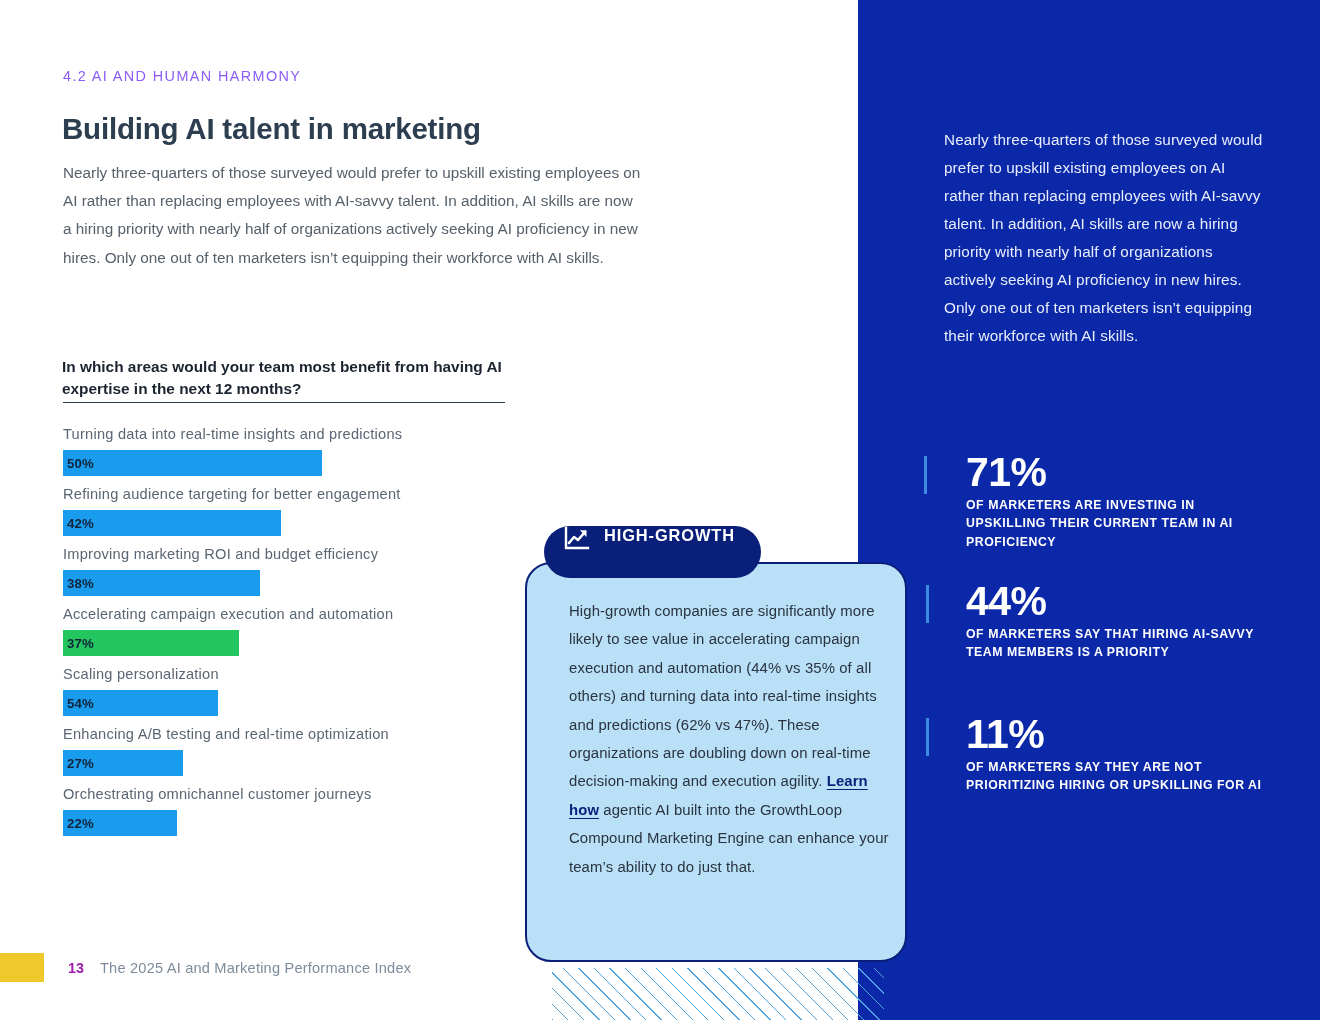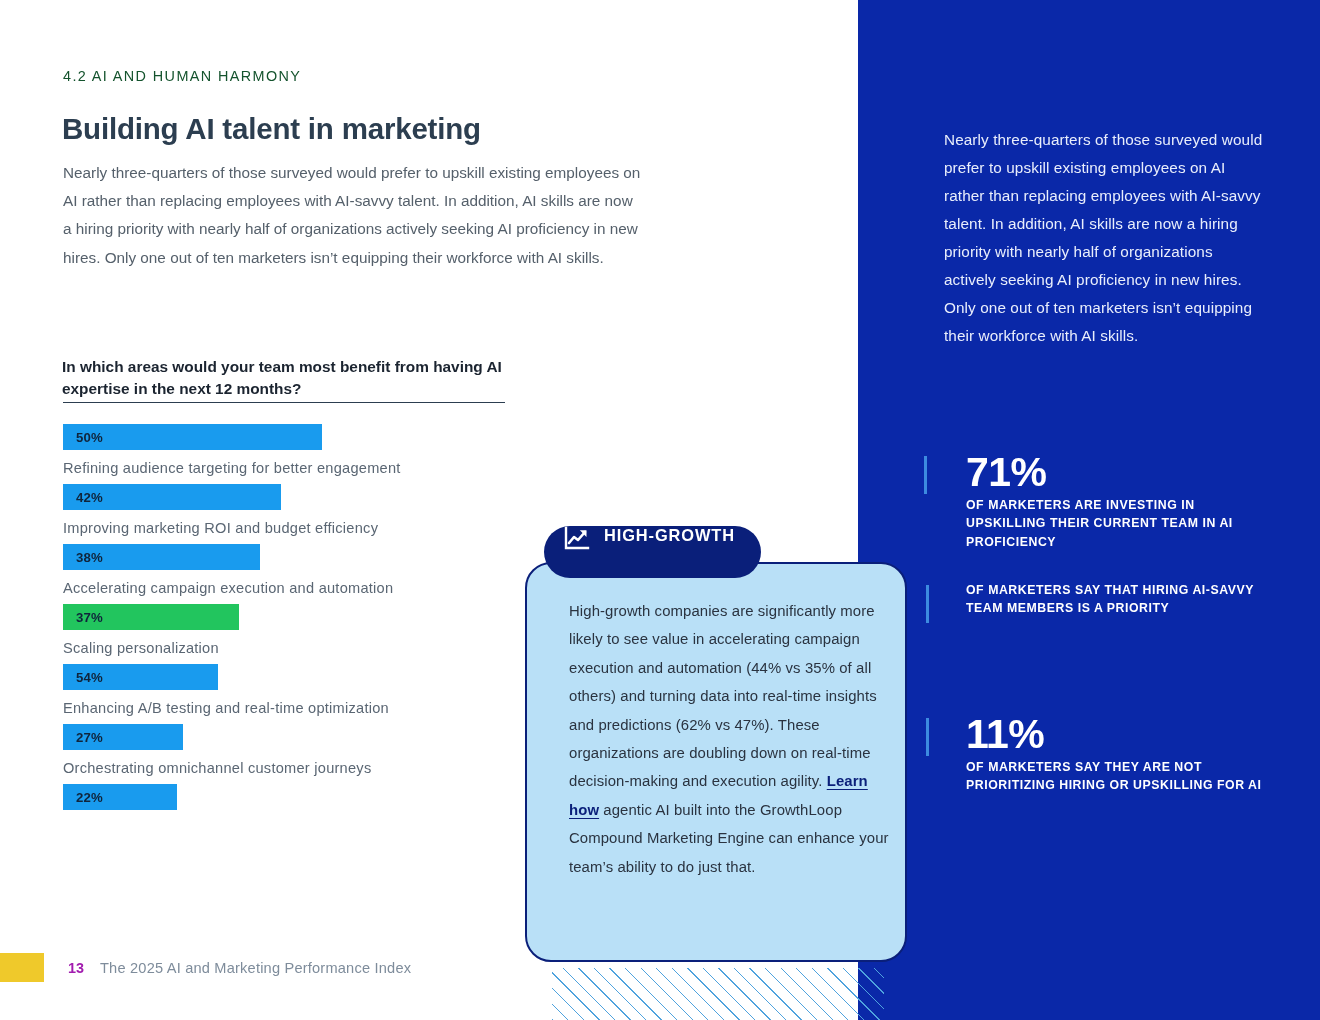--- a/index.html
+++ b/index.html
@@ -73,21 +73,21 @@
   #stat-2 { top: 712px; }
   #stat-1 .accent, #stat-2 .accent { left: -40px; }
 
   
   .eyebrow {
     position: absolute;
     left: 63px;
     top: 68px;
     font-size: 14.4px;
     letter-spacing: 1.4px;
-    color: #14532d;
+    color: #8b5cf6;
     text-transform: uppercase;
   }
   .title {
     position: absolute;
     left: 62px;
     top: 112px;
     font-size: 29.5px;
     font-weight: bold;
     color: #2C3E50;
     letter-spacing: -0.2px;
@@ -140,21 +140,21 @@
     height: 26px;
     background: #199BEE;
     display: flex;
     align-items: center;
     margin-bottom: 8px;
   }
   .chart-value {
     font-size: 13.2px;
     font-weight: bold;
     color: #10243B;
-    padding-left: 13px;
+    padding-left: 4px;
     letter-spacing: 0.2px;
   }
 
   
   .footer-swatch {
     position: absolute;
     left: 0;
     top: 953px;
     width: 44px;
     height: 29px;
@@ -253,39 +253,41 @@
     <div class="panel-intro">Nearly three-quarters of those surveyed would prefer to upskill existing employees on AI rather than replacing employees with AI-savvy talent. In addition, AI skills are now a hiring priority with nearly half of organizations actively seeking AI proficiency in new hires. Only one out of ten marketers isn’t equipping their workforce with AI skills.</div>
 
     <div class="stat" id="stat-0">
       <div class="accent"></div>
       <div class="num">71%</div>
       <div class="cap">OF MARKETERS ARE INVESTING IN UPSKILLING THEIR CURRENT TEAM IN AI PROFICIENCY</div>
     </div>
 
     <div class="stat" id="stat-1">
       <div class="accent"></div>
+      <div class="num">44%</div>
       <div class="cap">OF MARKETERS SAY THAT HIRING AI-SAVVY TEAM MEMBERS IS A PRIORITY</div>
     </div>
 
     <div class="stat" id="stat-2">
       <div class="accent"></div>
       <div class="num">11%</div>
       <div class="cap">OF MARKETERS SAY THEY ARE NOT PRIORITIZING HIRING OR UPSKILLING FOR AI</div>
     </div>
   </div>
 
   <div class="eyebrow">4.2 AI AND HUMAN HARMONY</div>
   <div class="title">Building AI talent in marketing</div>
   <div class="intro">Nearly three-quarters of those surveyed would prefer to upskill existing employees on AI rather than replacing employees with AI-savvy talent. In addition, AI skills are now a hiring priority with nearly half of organizations actively seeking AI proficiency in new hires. Only one out of ten marketers isn’t equipping their workforce with AI skills.</div>
 
   <div class="question">In which areas would your team most benefit from having AI expertise in the next 12 months?</div>
   <div class="question-rule"></div>
 
   <div class="chart" id="chart">
       <div class="chart-row">
+        <div class="chart-label">Turning data into real-time insights and predictions</div>
         <div class="chart-bar" style="width: 259px; background: rgb(25, 155, 238);">
           <span class="chart-value">50%</span>
         </div>
       </div>
       <div class="chart-row">
         <div class="chart-label">Refining audience targeting for better engagement</div>
         <div class="chart-bar" style="width: 217.56px; background: rgb(25, 155, 238);">
           <span class="chart-value">42%</span>
         </div>
       </div>

